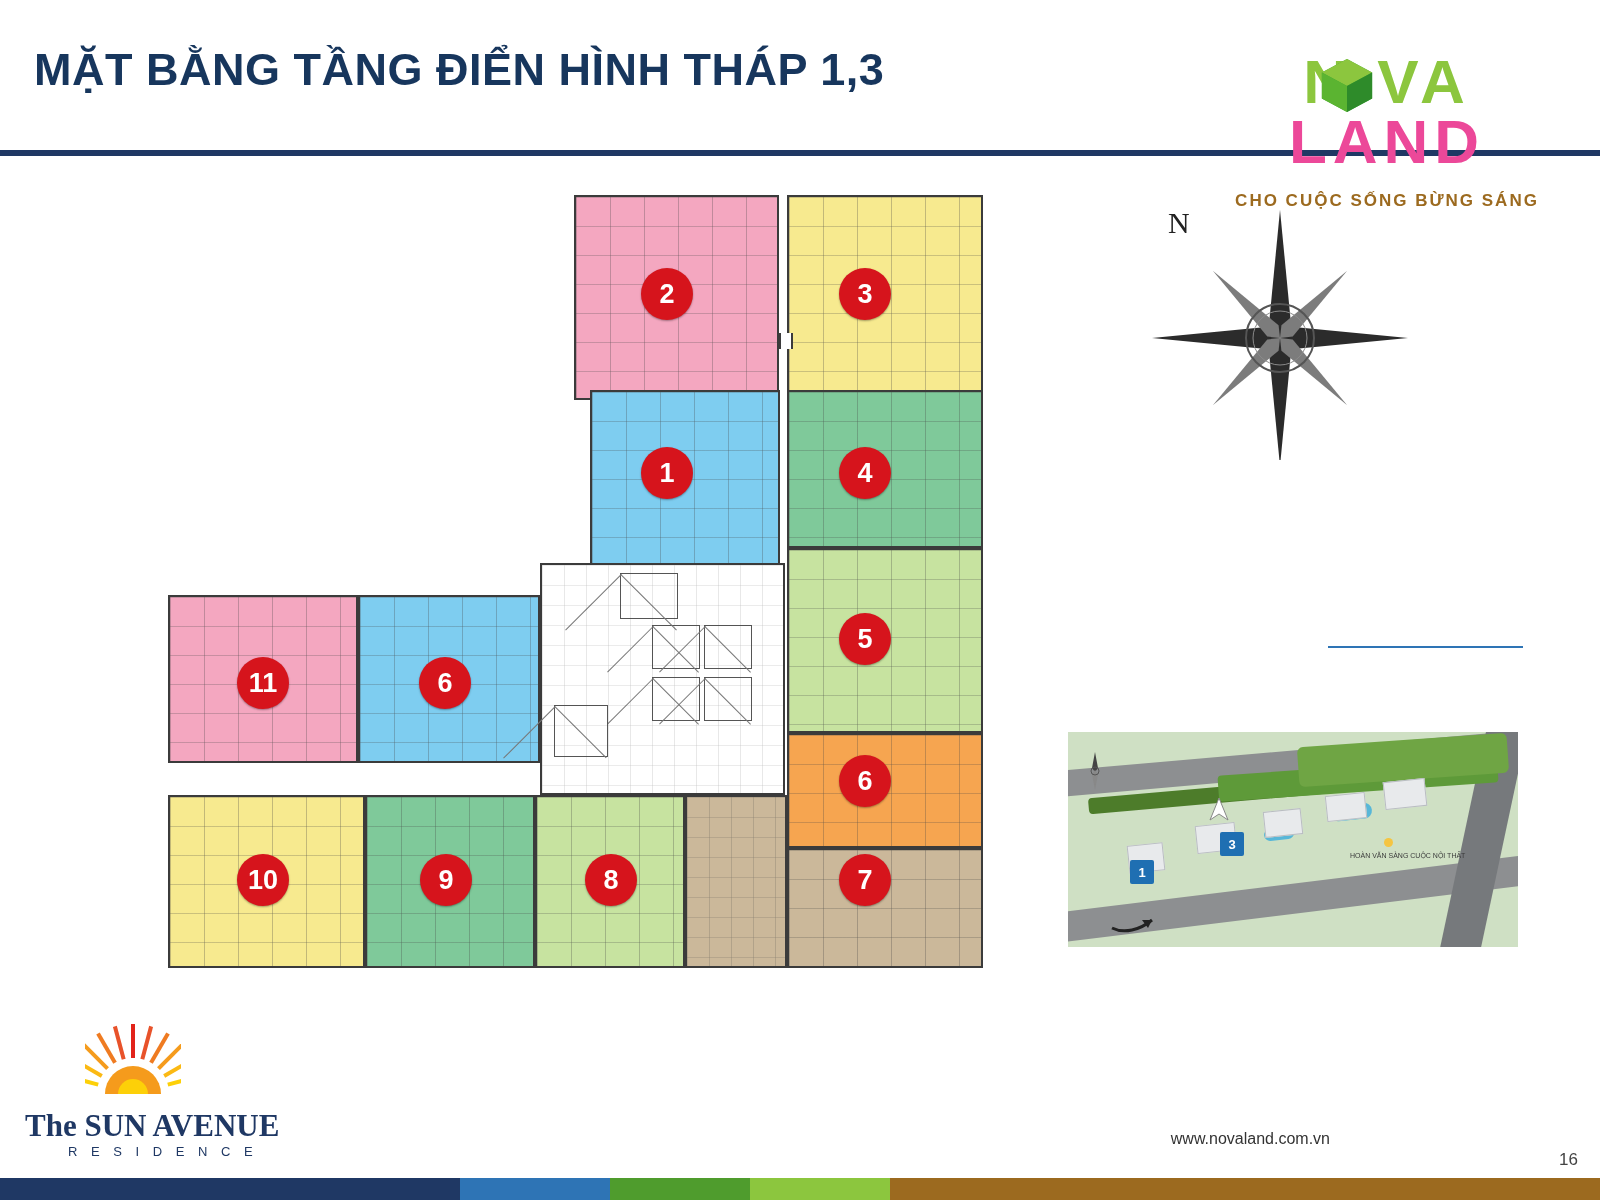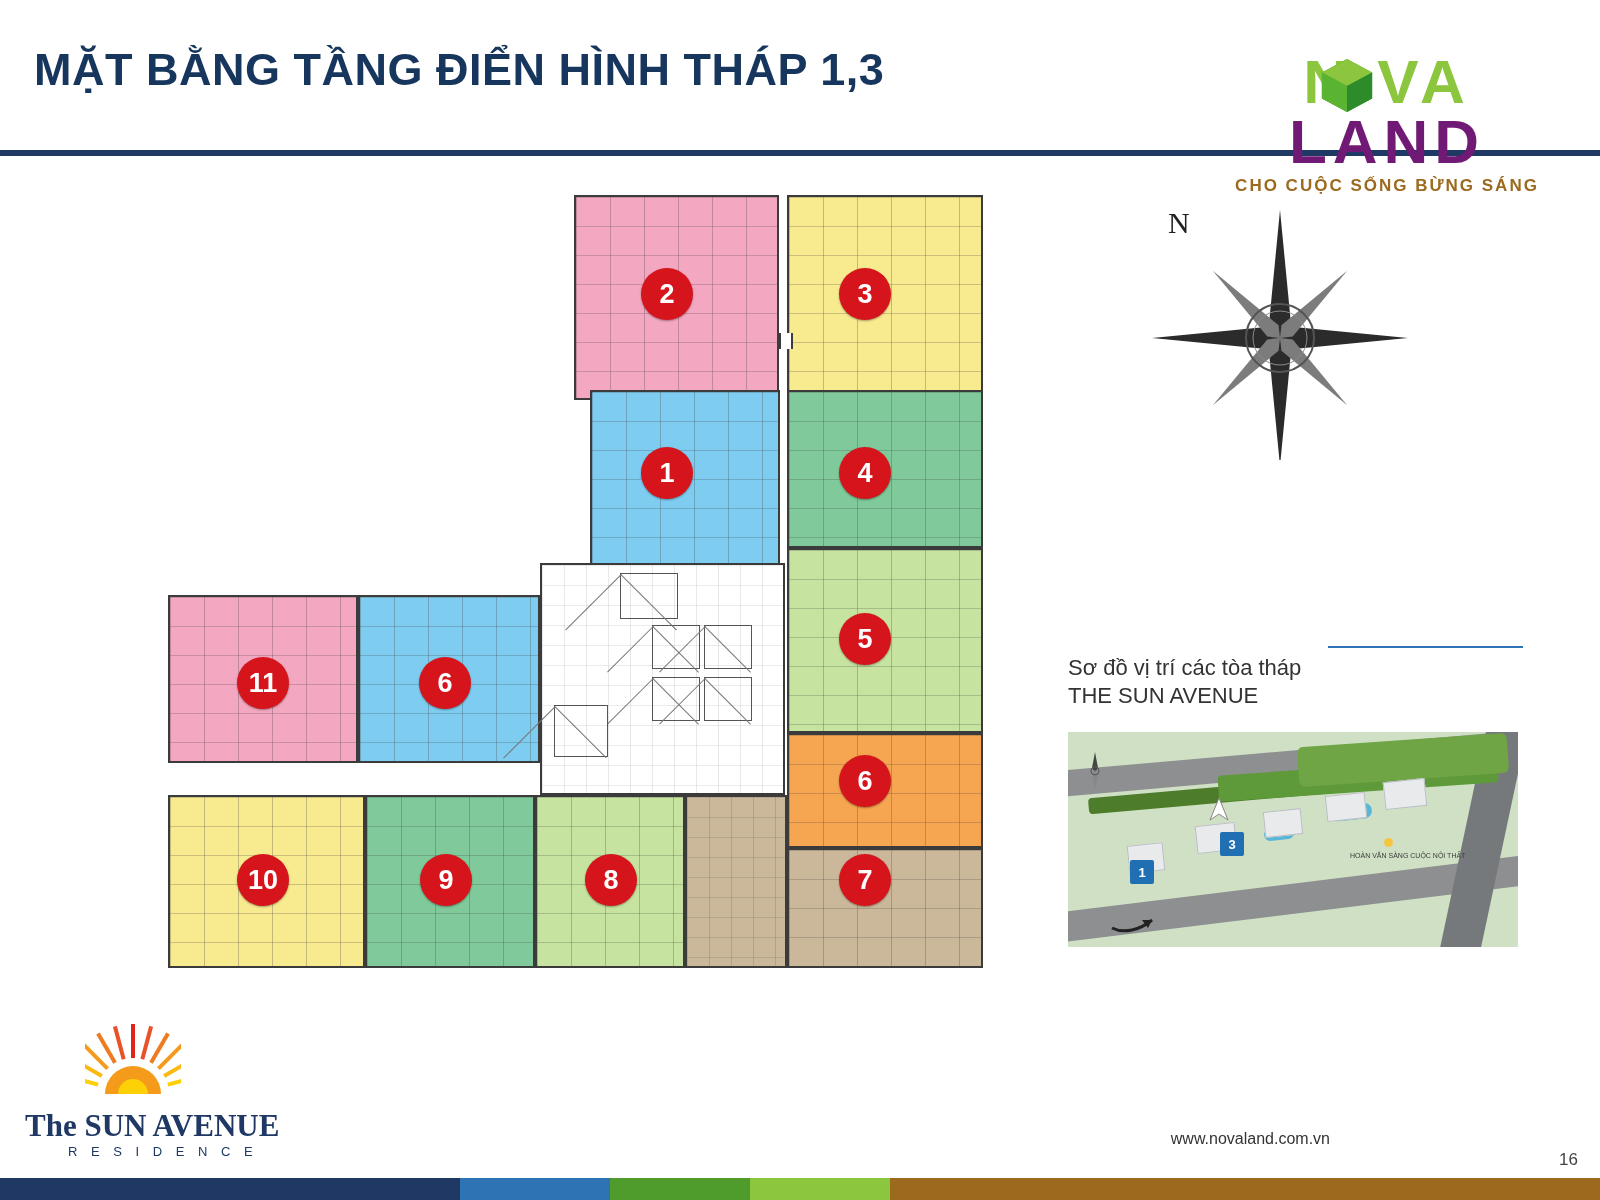--- a/index.html
+++ b/index.html
@@ -21,26 +21,26 @@
     background:#1f3864;
   }
   
   #novaland-logo{
     position:absolute;right:48px;top:52px;width:330px;height:190px;
   }
   .nv-word{
     font-size:62px;font-weight:bold;color:#8cc63e;letter-spacing:6px;
     line-height:60px;text-align:center;
   }
-  .nv-word.second{color:#701a75;}
+  .nv-word.second{color:#ec4899;}
   #nv-cube{
     position:absolute;left:96px;top:4px;width:58px;height:58px;
   }
   #nv-tag{
-    margin-top:4px;text-align:center;color:#9c6a1f;font-size:17px;
+    margin-top:19px;text-align:center;color:#9c6a1f;font-size:17px;
     letter-spacing:2px;font-weight:bold;
   }
   
   #floorplan{
     position:absolute;left:150px;top:185px;width:830px;height:790px;
   }
   .unit{
     position:absolute;border:2px solid #3b3b3b;box-sizing:border-box;
   }
   .room-lines{
@@ -267,24 +267,20 @@
         <polygon points="95,0 10,8 0,0 10,-8" fill="#7c7c7c"></polygon>
       </g>
       <circle cx="0" cy="0" r="34" fill="none" stroke="#555" stroke-width="2"></circle>
       <circle cx="0" cy="0" r="27" fill="none" stroke="#8a8a8a" stroke-width="1"></circle>
     </g>
   </svg>
 </div>
 
 <div id="sitemap-block">
   <div id="sitemap-rule"></div>
-  <div id="sitemap-caption">
-    <div>Sơ đồ vị trí các tòa tháp</div>
-    <div>THE SUN AVENUE</div>
-  </div>
 
   <div id="sitemap-img">
 
     <div class="sm-green" style="left:0;top:0;width:450px;height:215px;background:#cfe0c4;border-radius:0;"></div>
 
     <div class="sm-road" style="left:-20px;top:18px;width:500px;height:26px;transform:rotate(-5deg);"></div>
     <div class="sm-road" style="left:-20px;top:150px;width:520px;height:30px;transform:rotate(-7deg);"></div>
     <div class="sm-road" style="left:395px;top:-10px;width:40px;height:240px;transform:rotate(12deg);background:#76797c;"></div>
 
     <div class="sm-dark" style="left:20px;top:52px;width:330px;height:16px;transform:rotate(-5deg);"></div>

